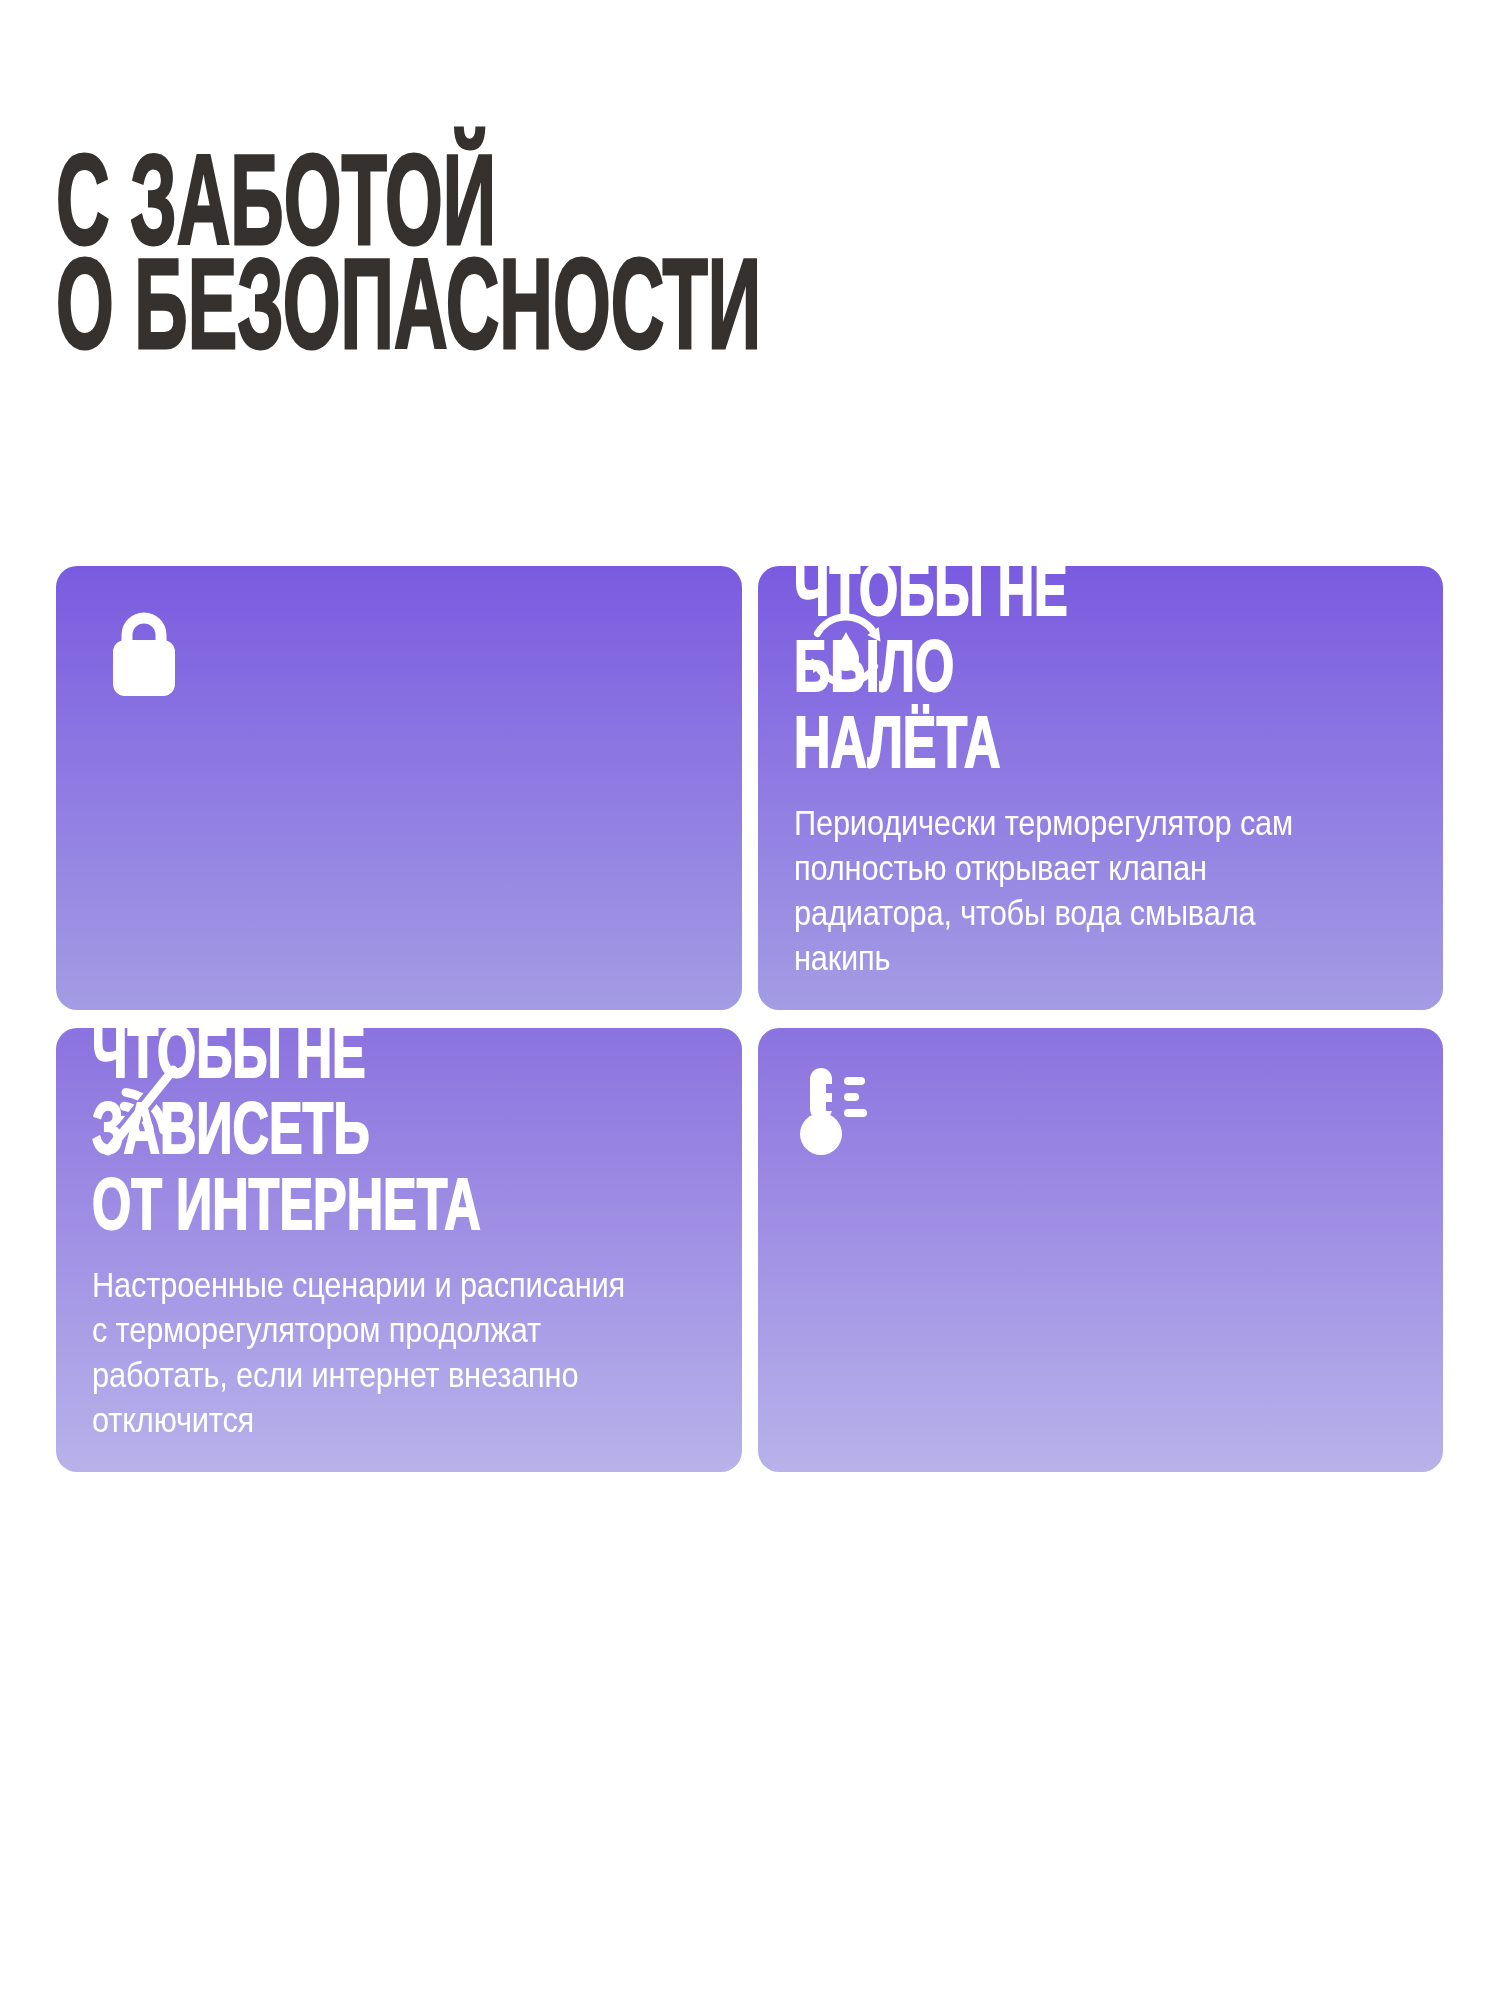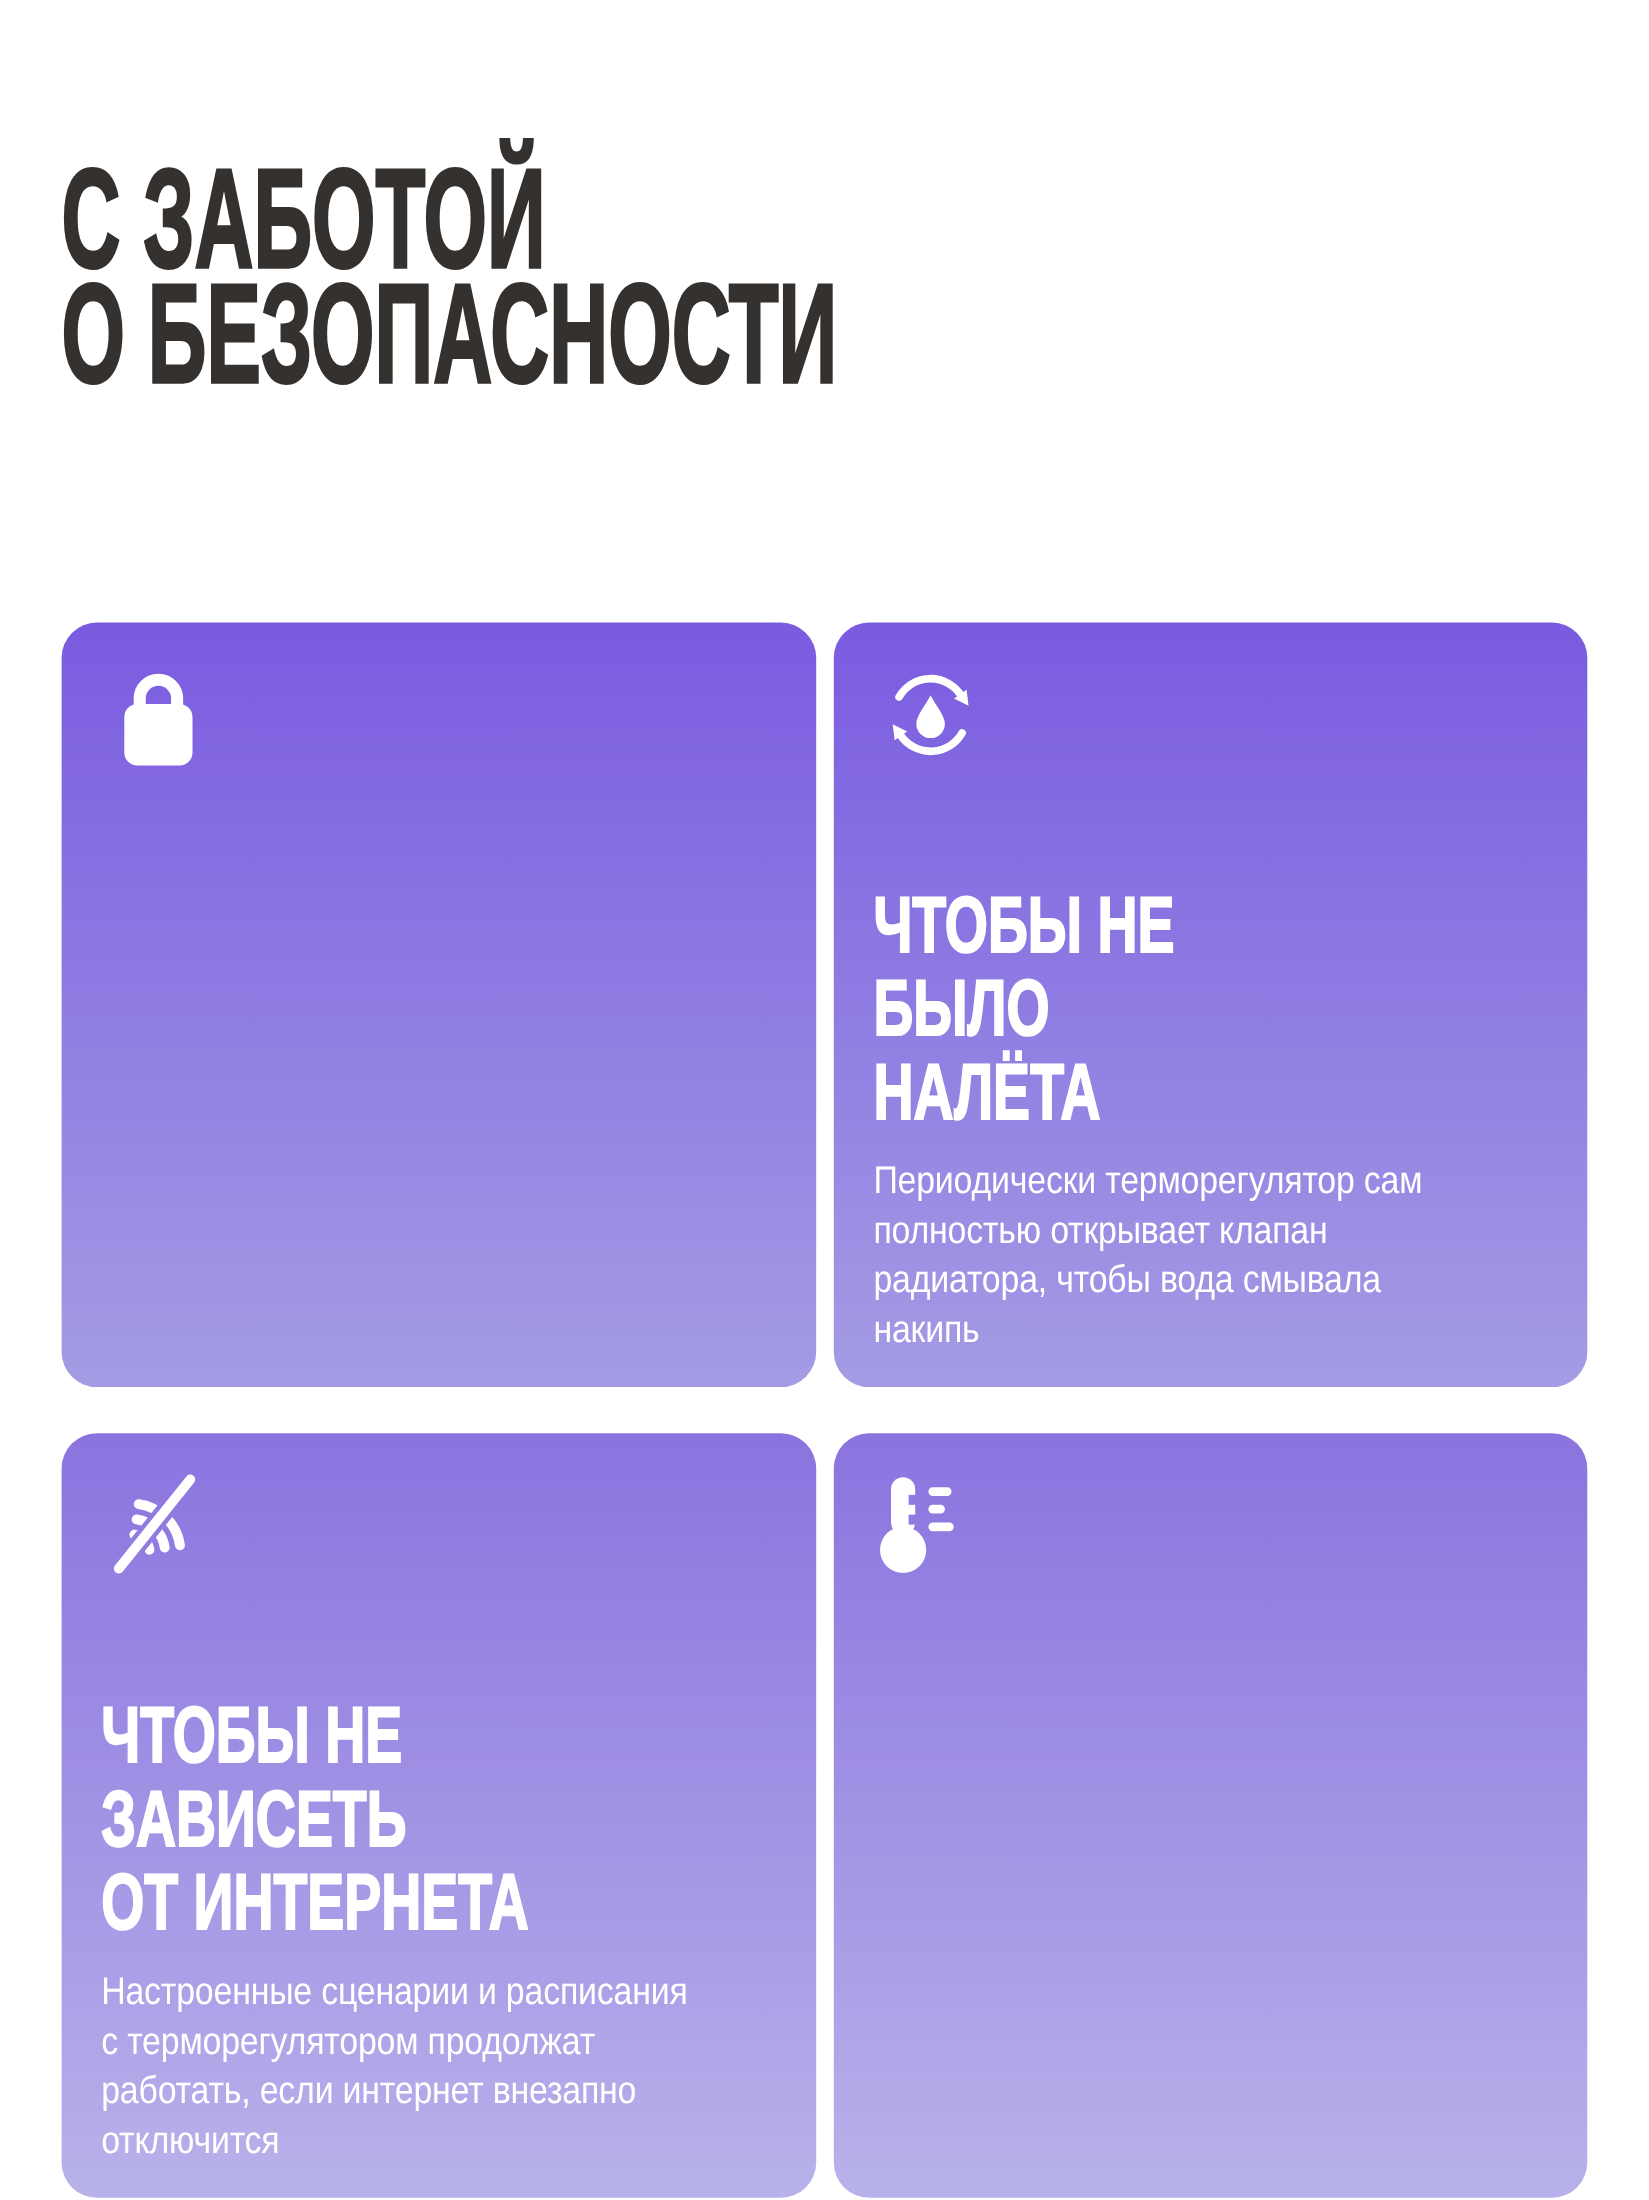--- a/index.html
+++ b/index.html
@@ -15,24 +15,24 @@
     letter-spacing:0;
     transform:scaleX(0.58);transform-origin:0 0;
     white-space:pre-line;
   }
   .grid{
     position:absolute;left:56px;top:566px;width:1387px;
     display:grid;grid-template-columns:1fr 1fr;
     column-gap:16px;row-gap:18px;
   }
   .card{
-    height:695px;border-radius:32px;position:relative;overflow:hidden;
+    height:444px;border-radius:21px;position:relative;overflow:hidden;
   }
   .card.row1{background:linear-gradient(180deg,#7A5BE0 0%,#A49CE4 100%);}
-  .card.row2{background:linear-gradient(180deg,#8B73DF 0%,#B8B2EA 100%);margin-top:24px;}
+  .card.row2{background:linear-gradient(180deg,#8B73DF 0%,#B8B2EA 100%);}
   .card-icon{
     position:absolute;top:36px;left:40px;width:96px;height:96px;
   }
   .card-text{
     position:absolute;left:36px;right:24px;bottom:30px;
   }
   .card-heading{
     font-size:72px;line-height:76px;font-weight:bold;color:#FFFFFF;
     -webkit-text-stroke:2px #FFFFFF;
     transform:scaleX(0.70);transform-origin:0 0;

